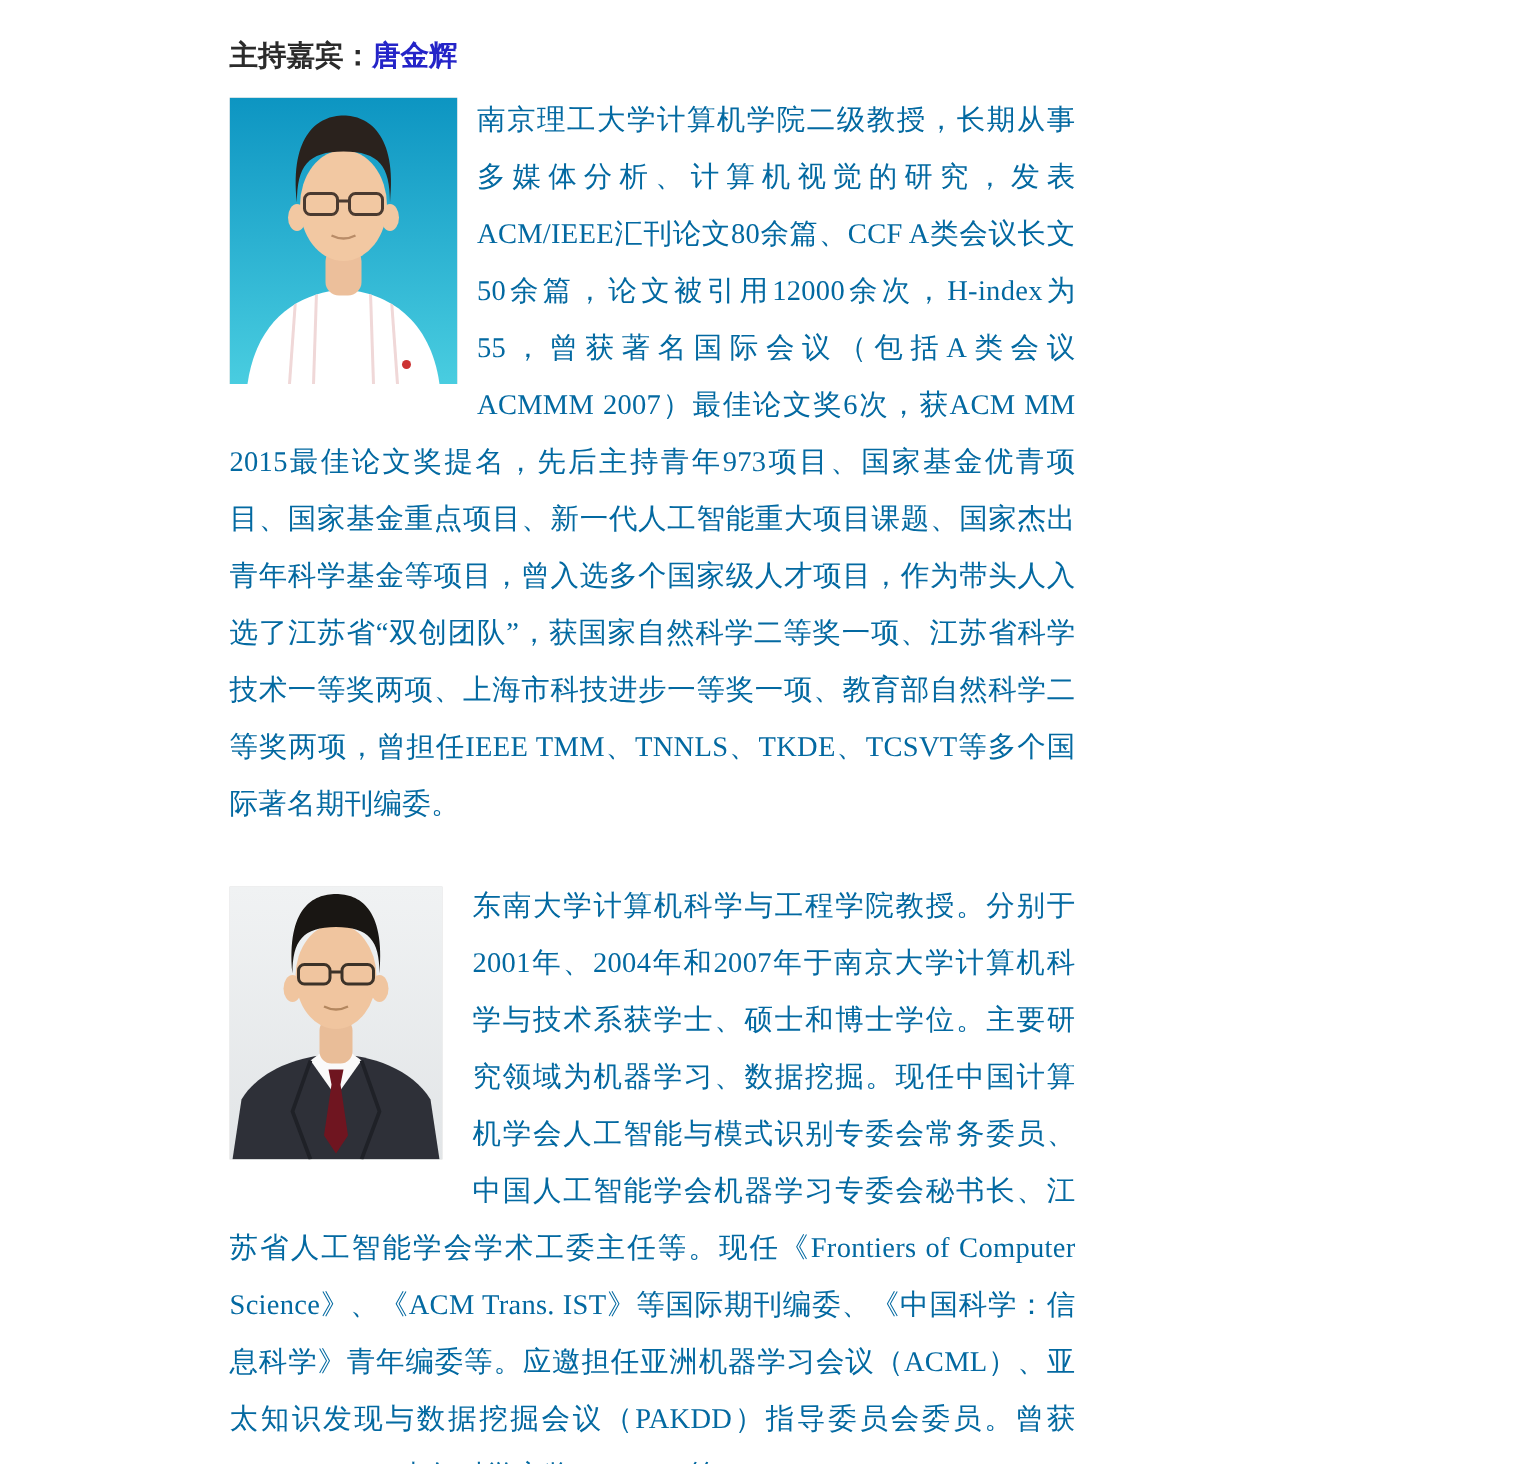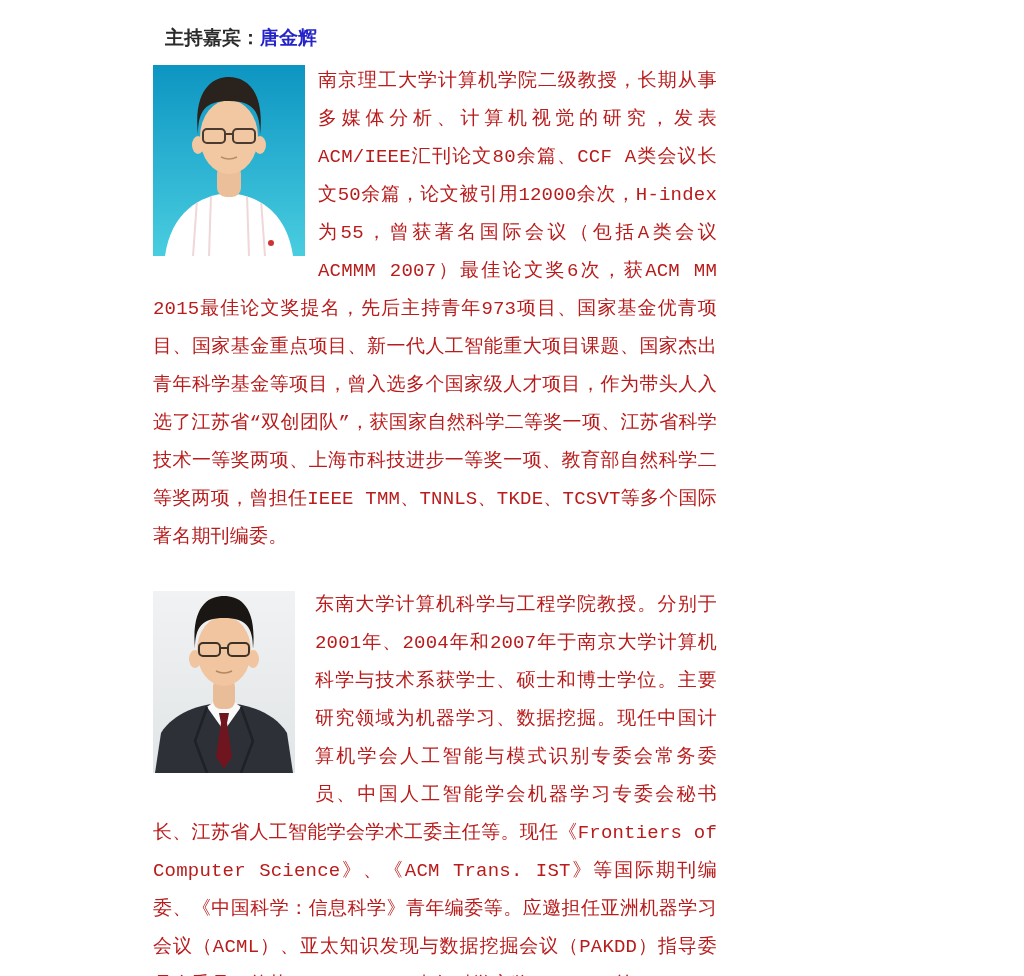--- a/index.html
+++ b/index.html
@@ -15,35 +15,34 @@
   }
   .content {
     padding: 27px 0 0 153px;
     width: 717px;
   }
   .guest-heading {
     font-size: 19px;
     line-height: 22px;
     font-weight: bold;
     color: #2b2b2b;
-    margin: 0 0 13px 12px;
+    margin: 0 0 13px 0;
   }
   .name-link {
     color: #2424c8;
     font-weight: bold;
     text-decoration: none;
     cursor: pointer;
   }
   .bio {
     font-size: 19px;
     line-height: 38px;
     text-align: justify;
-    color: #b91c1c;
+    color: #0369a1;
     letter-spacing: 0.2px;
-    font-family: Liberation Mono, monospace;
   }
   .bio::after { content: ""; display: block; clear: both; }
   .photo-frame {
     float: left;
     overflow: hidden;
     background: #dddddd;
   }
   .photo-frame svg { display: block; }
   .photo-1 { width: 152px; height: 191px; margin: 3px 13px 34px 0; }
   .photo-2 { width: 142px; height: 182px; margin: 5px 20px 41px 0; }

